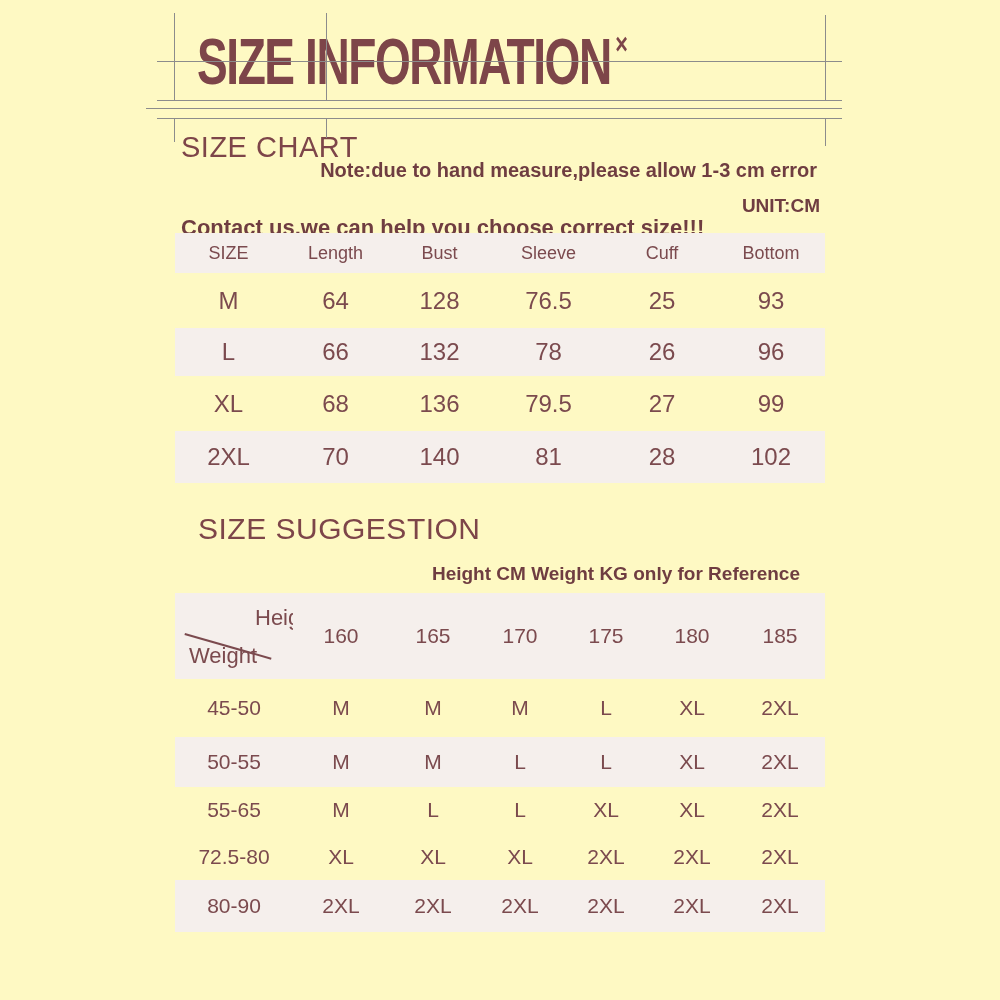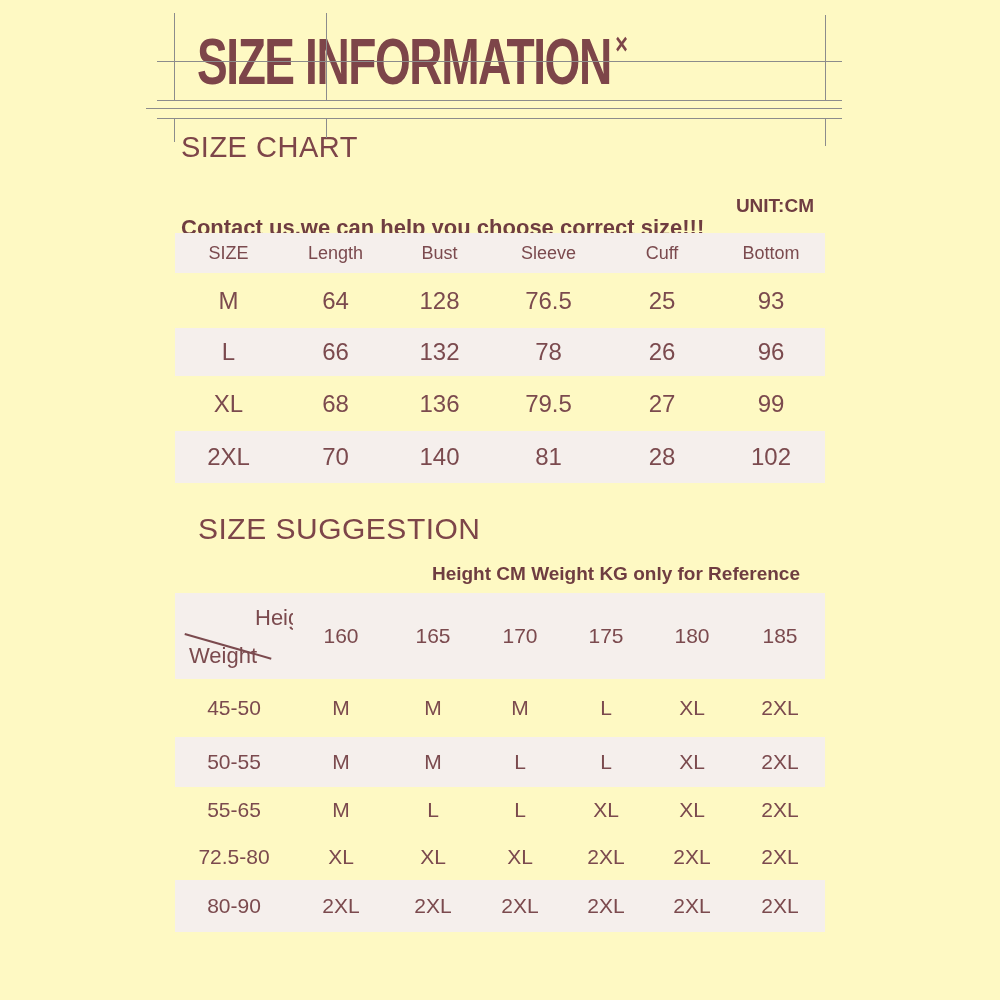--- a/index.html
+++ b/index.html
@@ -24,21 +24,21 @@
     position:relative;top:-30px;margin-left:6px;
   }
 
   .h2{position:absolute;color:#7d4549;font-weight:normal;white-space:nowrap;z-index:1;}
   .heading-chart{left:181px;top:131px;font-size:29px;letter-spacing:.5px;}
   .heading-suggestion{left:198px;top:512px;font-size:30px;letter-spacing:.5px;}
 
   .note{position:absolute;color:#6f3d41;font-weight:bold;white-space:nowrap;z-index:1;}
   .note-measure{right:183px;top:159px;font-size:20px;}
   .note-contact{left:181px;top:191px;font-size:22px;margin-top:24px;}
-  .note-unit{right:186px;top:195px;font-size:19px;}
+  .note-unit{right:180px;top:195px;font-size:19px;}
   .note-reference{right:200px;top:563px;font-size:19px;}
 
   table{border-collapse:collapse;table-layout:fixed;position:absolute;z-index:1;}
   td{text-align:center;vertical-align:middle;padding:0;overflow:hidden;}
   tr.stripe td{background:#f5efec;}
 
   .t1{left:175px;top:233px;width:650px;}
   .t1 .hdr td{font-size:18px;}
   .t1 td{font-size:24px;}
 
@@ -66,20 +66,21 @@
   <div class="mark vline" style="left:174px;top:13px;height:87px;"></div>
   <div class="mark vline" style="left:174px;top:118px;height:24px;"></div>
   <div class="mark vline" style="left:326px;top:13px;height:87px;"></div>
   <div class="mark vline" style="left:326px;top:118px;height:20px;"></div>
   <div class="mark vline" style="left:825px;top:15px;height:85px;"></div>
   <div class="mark vline" style="left:825px;top:118px;height:28px;"></div>
 
   <div class="title"><span>SIZE INFORMATION</span><span class="mark-x">×</span></div>
 
   <div class="h2 heading-chart">SIZE CHART</div>
+  <div class="note note-measure">Note:due to hand measure,please allow 1-3 cm error</div>
   <div class="note note-contact">Contact us,we can help you choose correct size!!!</div>
   <div class="note note-unit">UNIT:CM</div>
 
   <table class="t1">
     <colgroup>
       <col style="width:107px">
         <col style="width:107px">
         <col style="width:101px">
       <col style="width:117px">
         <col style="width:110px">

